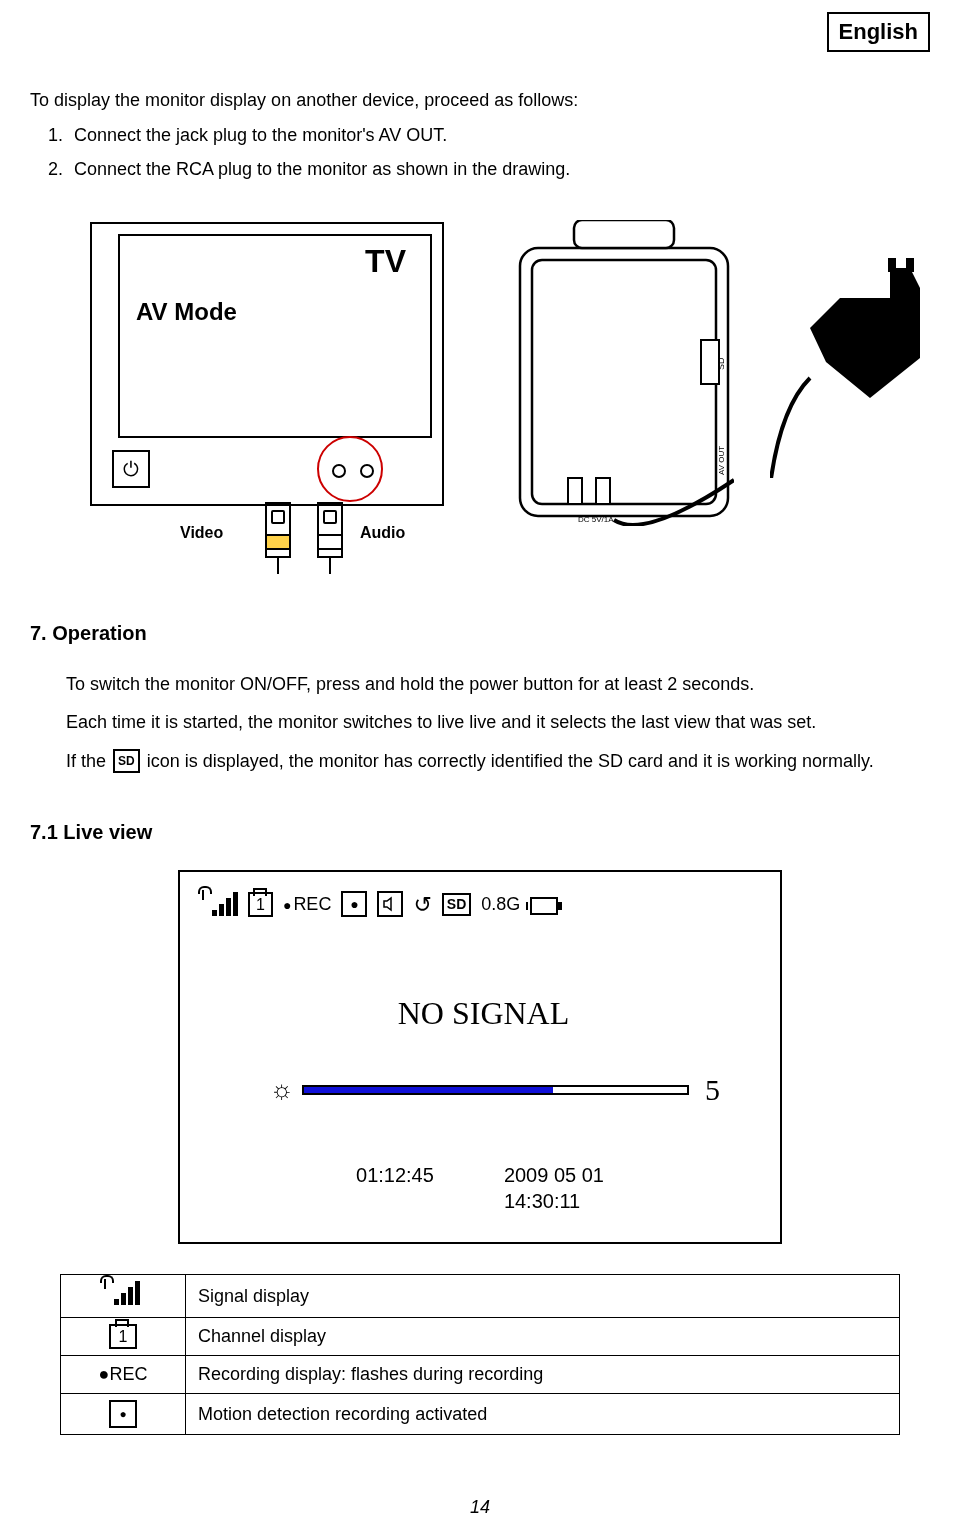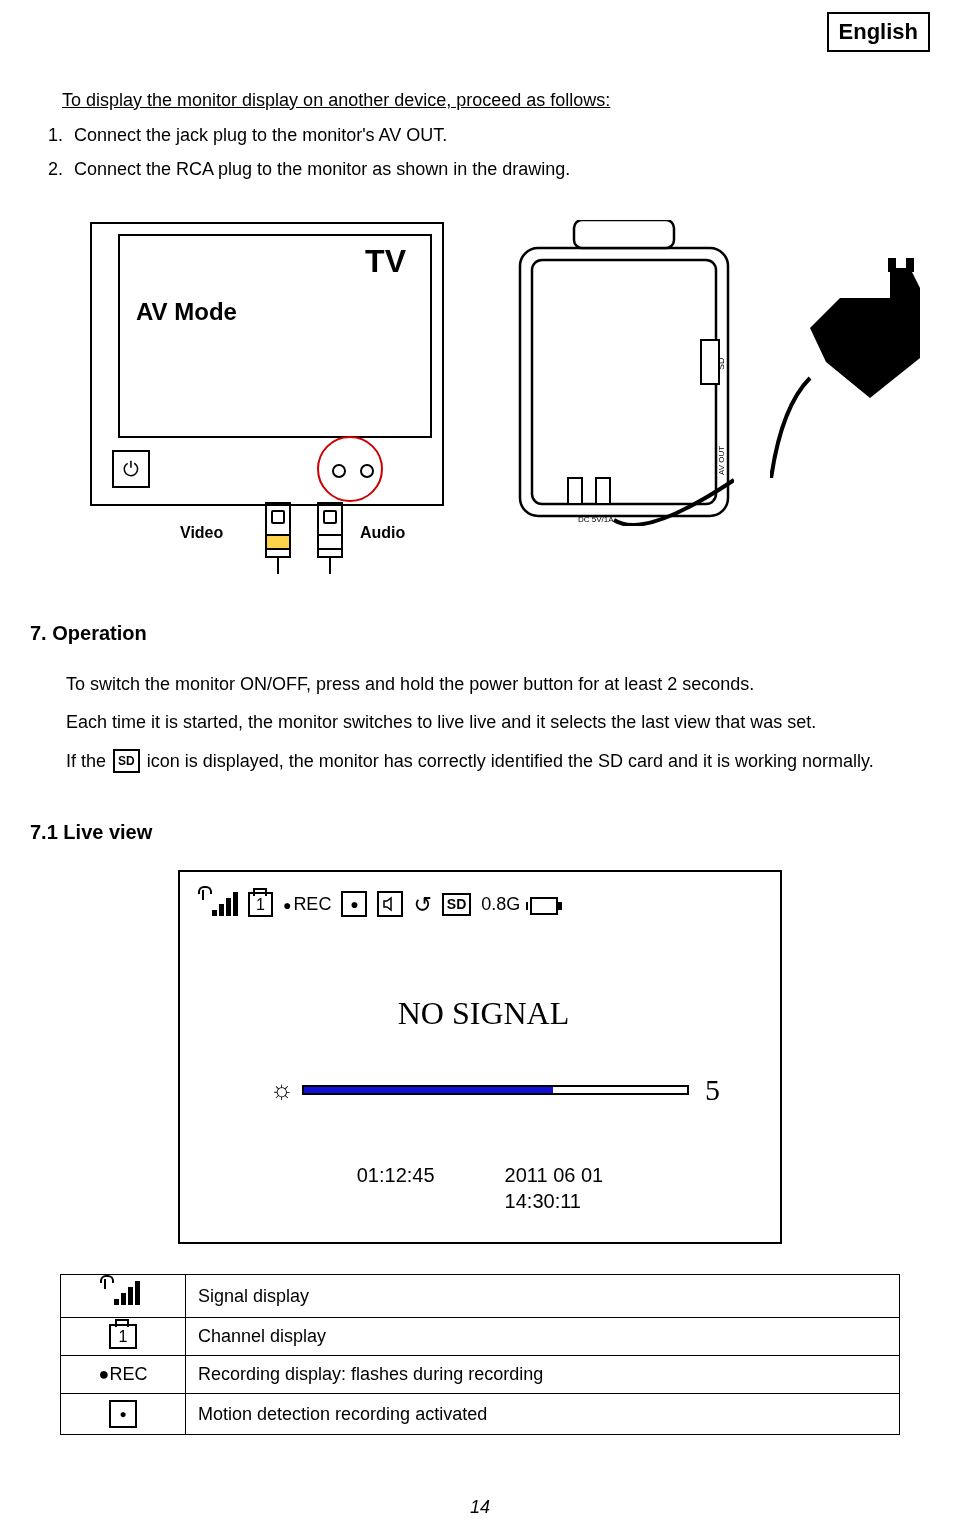--- a/index.html
+++ b/index.html
@@ -14,23 +14,21 @@
   }
   .lang-box {
     float: right;
     border: 2px solid #000;
     padding: 3px 10px;
     font-weight: bold;
     font-size: 22px;
     margin-top: -8px;
   }
   .intro {
-    text-decoration: underline;
     margin-top: 36px;
-    margin-left: 32px;
   }
   .clear { clear: both; }
   ol.steps { margin: 10px 0 0 8px; padding-left: 24px; }
   ol.steps li { margin: 6px 0 6px 6px; padding-left: 6px; line-height:1.55;}
   .diagram1 {
     margin: 34px 0 10px 0;
     height: 340px;
     position: relative;
   }
   .tv {
@@ -249,21 +247,21 @@
   </div>
   <div class="no-signal">NO SIGNAL</div>
   <div class="bright">
     <span class="sun">☼</span>
     <div class="bar-track"></div>
     <span class="bright-val">5</span>
   </div>
   <div class="datetime">
     <div class="col">01:12:45</div>
     <div class="col">
-      <div>2011  06  01</div>
+      <div>2009  05  01</div>
       <div>14:30:11</div>
     </div>
   </div>
 </div>
 
 <table class="legend">
   <tbody>
       <tr>
     <td class="icon-cell">
       <span class="icon-signal"><span></span><span></span><span></span><span></span></span>

